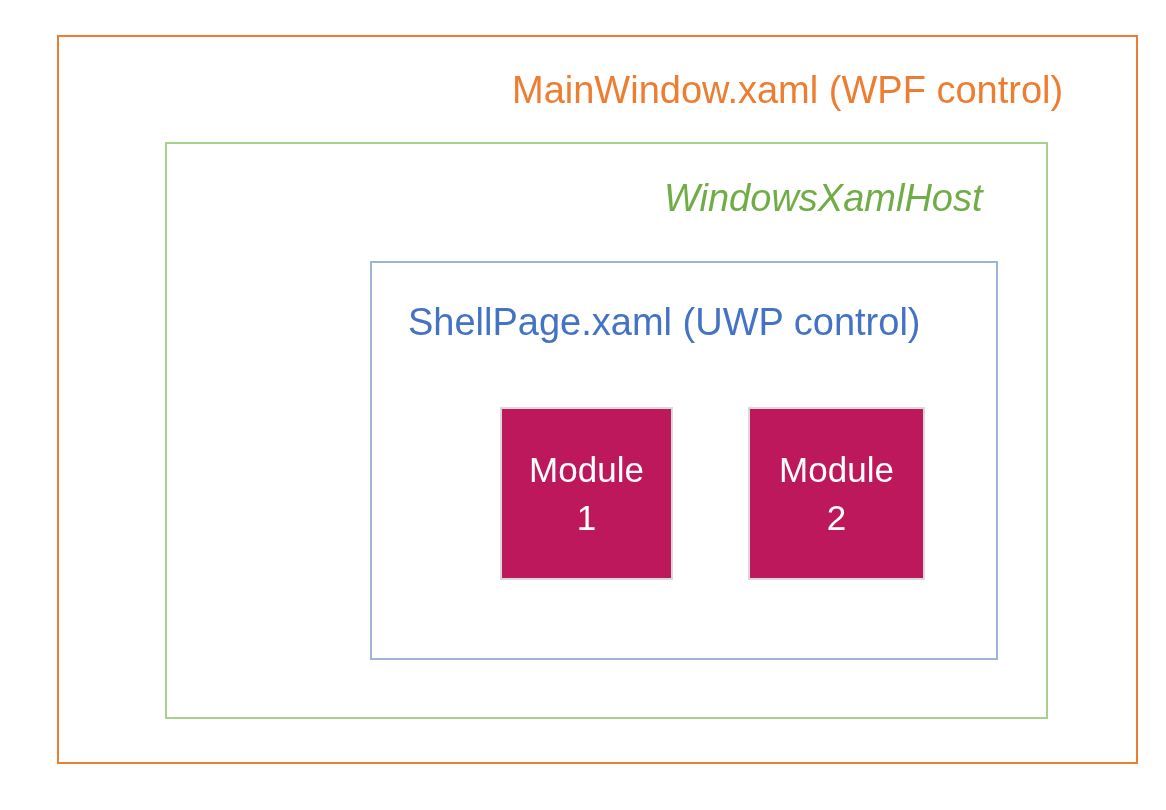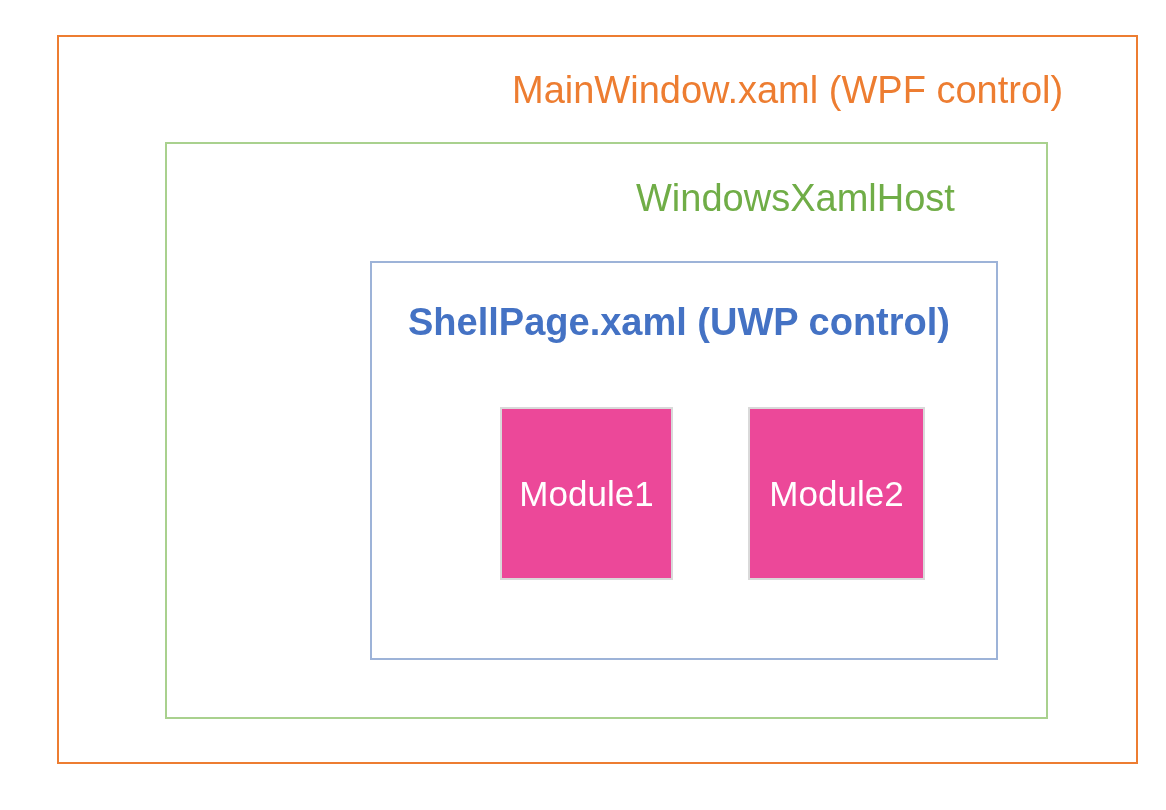--- a/index.html
+++ b/index.html
@@ -47,40 +47,40 @@
     font-size: 38px;
     line-height: 44px;
   }
   .mainwindow-label {
     left: 476px;
     top: 68px;
     color: #ED7D31;
     margin-left: 36px;
   }
   .xamlhost-label {
-    left: 636px;
+    left: 664px;
     top: 176px;
     color: #70AD47;
+    font-style: italic;
   }
   .shellpage-label {
     left: 408px;
     top: 300px;
     color: #4472C4;
-    font-weight: bold;
   }
   .module-box {
     position: absolute;
     top: 407px;
     height: 173px;
-    background: #ec4899;
+    background: #be185d;
     border: 2px solid #D9D9D9;
     box-sizing: border-box;
     color: #ffffff;
     display: flex;
-    flex-direction: row;
+    flex-direction: column;
     align-items: center;
     justify-content: center;
     text-align: center;
     font-size: 35px;
     line-height: 48px;
   }
   .module-1 { left: 500px; width: 173px; }
   .module-2 { left: 748px; width: 177px; }
 </style>
 </head>

